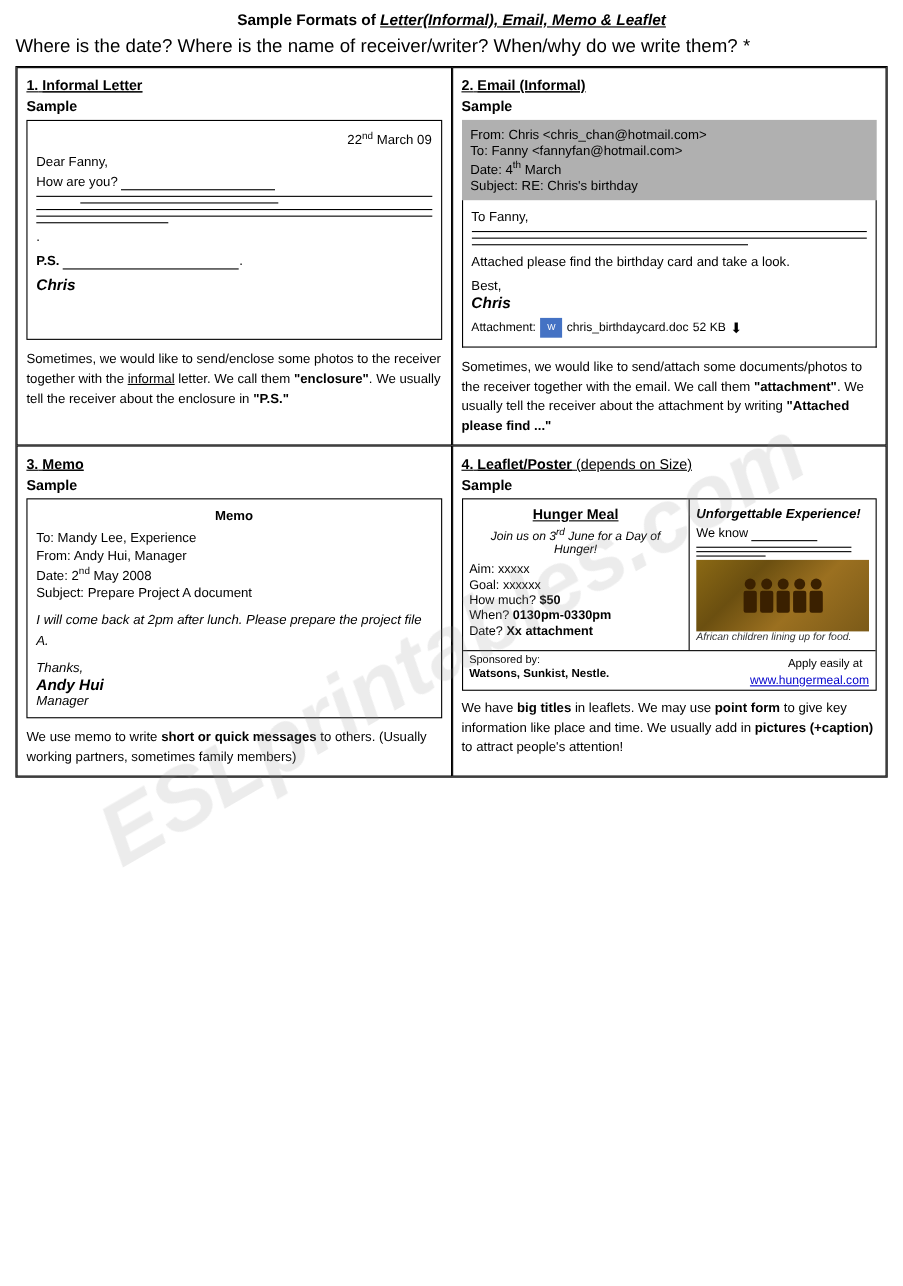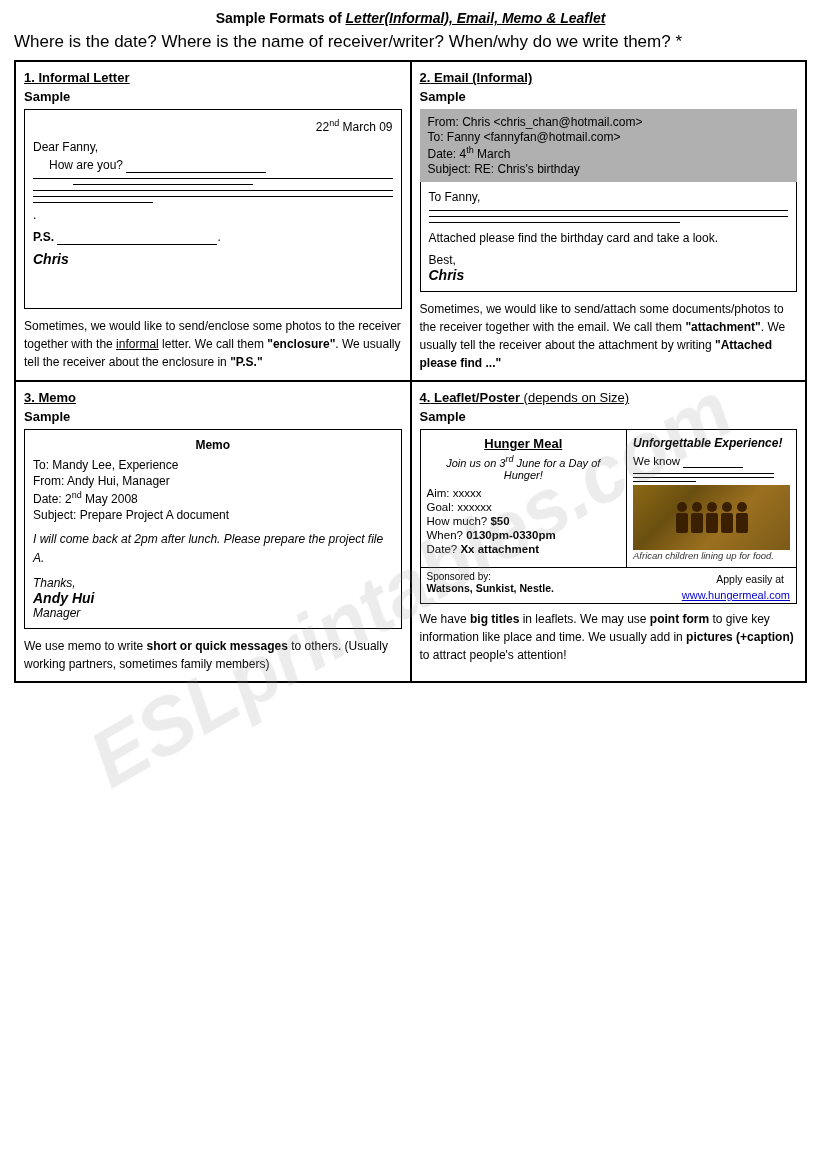--- a/index.html
+++ b/index.html
@@ -255,21 +255,21 @@
       <span>1.</span>
       <span style="text-decoration:underline">Informal Letter</span>
     </div>
     <div class="sample-label">Sample</div>
 
     <div class="letter-box">
       <div class="letter-date">
         <span>22</span><sup>nd</sup><span> March 09</span>
       </div>
       <div style="margin-bottom:4px;">Dear Fanny,</div>
-      <div style="margin-left: 16px; margin-bottom:5px;">
+      <div style="margin-bottom:5px;">
         <span>How are you?</span> <span style="display:inline-block;width:140px;border-bottom:1px solid #000;">&nbsp;</span>
       </div>
       <div class="letter-line"></div>
       <div style="margin-left:40px;">
           <div class="letter-line" style="width:180px;"></div>
         </div>
       <div class="letter-line"></div>
       <div class="letter-line"></div>
       <div class="letter-short-line"></div>
       <div style="margin-bottom:8px;">.</div>
@@ -302,20 +302,27 @@
         <div>Subject: RE: Chris's birthday</div>
       </div>
       <div class="email-body">
         <div style="margin-bottom:6px;">To Fanny,</div>
         <div class="email-line"></div>
         <div class="email-line"></div>
         <div class="email-line" style="width:70%;"></div>
         <div style="margin: 8px 0;">Attached please find the birthday card and take a look.</div>
         <div>Best,</div>
         <div class="letter-sig">Chris</div>
+        <div class="email-attachment">
+          <span>Attachment:</span>
+          <span class="attach-icon">W</span>
+          <span>chris_birthdaycard.doc</span>
+          <span>52 KB</span>
+          <span style="font-size:13px;">⬇</span>
+        </div>
       </div>
     </div>
 
     <div class="desc-text">
       Sometimes, we would like to send/attach some documents/photos to the receiver together with the email. We call them <span class="bold">"attachment"</span>. We usually tell the receiver about the attachment by writing <span class="bold">"Attached please find ..."</span>
     </div>
   </div>
 
   <div class="cell">
     <div class="cell-title">

